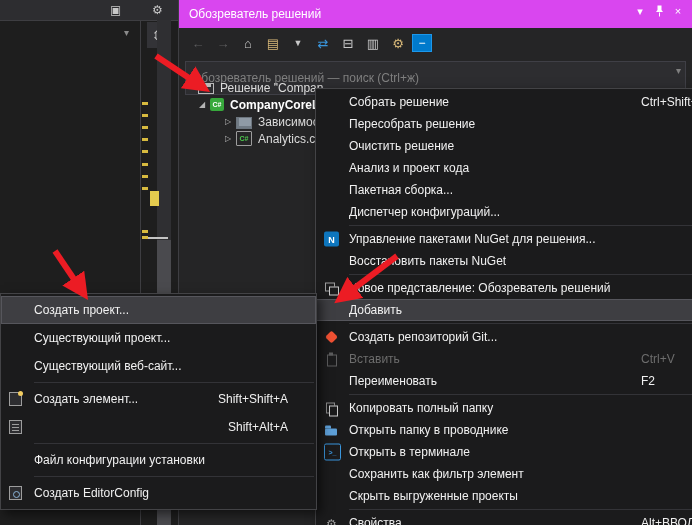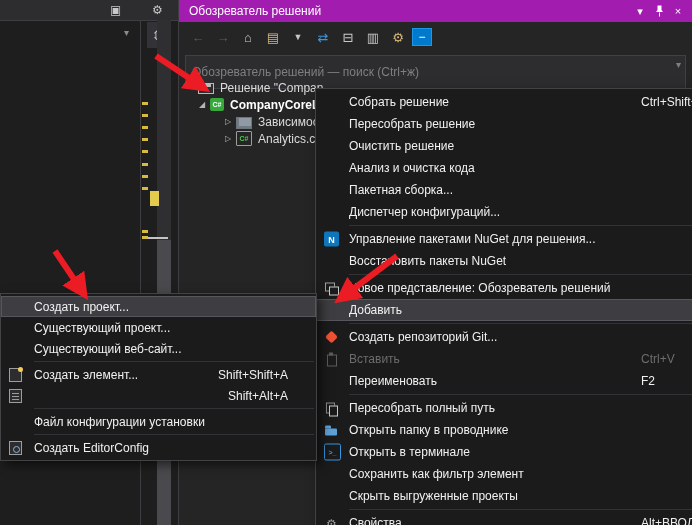--- a/index.html
+++ b/index.html
@@ -16,21 +16,21 @@
   #lp-chev{position:absolute;left:124px;top:27px;color:#8a8a8a;font-size:10px}
   #lp-line{position:absolute;left:140px;top:20px;width:1px;height:505px;background:#3e3e42}
   #lp-track{position:absolute;left:157px;top:20px;width:14px;height:220px;background:#2f2f32}
   #lp-thumb{position:absolute;left:157px;top:240px;width:14px;height:285px;background:#4a4a4e}
   #lp-whiteline{position:absolute;left:146px;top:237px;width:22px;height:2px;background:#c4c4c4}
   .mark{position:absolute;left:142px;width:6px;height:3px;background:#d7ba3f}
   .markbig{position:absolute;left:150px;width:9px;height:15px;background:#e4cb4e}
 
   
   #solx{position:absolute;left:178px;top:0;width:514px;height:525px;background:#252526;border-left:1px solid #3e3e42;box-sizing:border-box}
-  #solx-header{height:22px;background:#a21caf;color:#fff;display:flex;align-items:center;padding-left:10px;position:relative}
+  #solx-header{height:28px;background:#d946ef;color:#fff;display:flex;align-items:center;padding-left:10px;position:relative}
   .hico{position:absolute;top:3px;width:16px;height:16px;display:flex;align-items:center;justify-content:center;color:#fff;font-size:11px}
   #solx-toolbar{height:30px;display:flex;align-items:center;padding-left:8px;gap:3px}
   .tbtn{width:22px;height:20px;display:flex;align-items:center;justify-content:center;color:#c8c8c8;font-size:13px}
   .tbtn.dim{color:#5c5c5e}
   .tbtn.blue{color:#3a96dd}
   .tbtn.gold{color:#d8b878}
   .tbtn.pressed{background:#007acc;border:1px solid #1c97ea;color:#fff;width:18px;height:16px;font-size:12px}
   #solx-search{margin:3px 6px 0 6px;position:relative}
   .search{width:100%;height:34px;box-sizing:border-box;background:#2d2d30;border:1px solid #3f3f46;color:#cccccc;
           padding:0 20px 0 6px;font:inherit;outline:none}
@@ -52,21 +52,21 @@
   .deps{width:11px;height:10px;margin-top:2px;background:#8f9aa5;border:1px solid #6c757e;box-shadow:inset 2px -2px 0 #707a84}
   .csfile{border:1px solid #9d9d9d;border-radius:1px;background:#252526;color:#4ec94e;font-size:7px;font-weight:bold;
           display:flex;align-items:center;justify-content:center;width:11px;height:13px}
 
   
   .menu{position:absolute;background:#1b1b1c;border:1px solid #434346;padding:2px 0;
         box-shadow:4px 4px 10px rgba(0,0,0,.55);box-sizing:border-box}
   #ctx-menu{left:315px;top:88px;width:400px;z-index:20}
   #ctx-submenu{left:0px;top:293px;width:317px;z-index:30}
   .mi{position:relative;height:22px;display:flex;align-items:center;color:#f1f1f1}
-  #ctx-submenu .mi{height:21px}
+  #ctx-submenu .mi{height:28px}
   .mi .lbl{margin-left:33px;white-space:nowrap}
   .mi .sc{position:absolute;left:325px;white-space:nowrap}
   #ctx-submenu .mi .sc{left:auto;right:28px}
   .mi.hl{background:#3e3e42;box-shadow:inset 0 0 0 1px #56565c}
   .mi.disabled{color:#6d6d6d}
   .mi.disabled .gi{opacity:.5}
   .sep{height:1px;background:#333337;margin:2px 2px 2px 33px}
 
   .gi{position:absolute;left:8px;top:50%;transform:translateY(-50%);width:15px;height:15px;
       display:flex;align-items:center;justify-content:center}
@@ -182,21 +182,21 @@
       <span class="lbl">Собрать решение</span>
       <span class="sc">Ctrl+Shift+B</span>
     </div>
     <div class="mi">
       <span class="lbl">Пересобрать решение</span>
     </div>
     <div class="mi">
       <span class="lbl">Очистить решение</span>
     </div>
     <div class="mi">
-      <span class="lbl">Анализ и очистка кода</span>
+      <span class="lbl">Анализ и проект кода</span>
     </div>
     <div class="mi">
       <span class="lbl">Пакетная сборка...</span>
     </div>
     <div class="mi">
       <span class="lbl">Диспетчер конфигураций...</span>
     </div>
     <div class="sep"></div>
     <div class="mi">
       <span class="gi nuget">N</span>
@@ -223,21 +223,21 @@
       <span class="lbl">Вставить</span>
       <span class="sc">Ctrl+V</span>
     </div>
     <div class="mi">
       <span class="lbl">Переименовать</span>
       <span class="sc">F2</span>
     </div>
     <div class="sep"></div>
     <div class="mi">
       <span class="gi copy"></span>
-      <span class="lbl">Пересобрать полный путь</span>
+      <span class="lbl">Копировать полный папку</span>
     </div>
     <div class="mi">
       <span class="gi folder"></span>
       <span class="lbl">Открыть папку в проводнике</span>
     </div>
     <div class="mi">
       <span class="gi term">&gt;_</span>
       <span class="lbl">Открыть в терминале</span>
     </div>
     <div class="mi">

